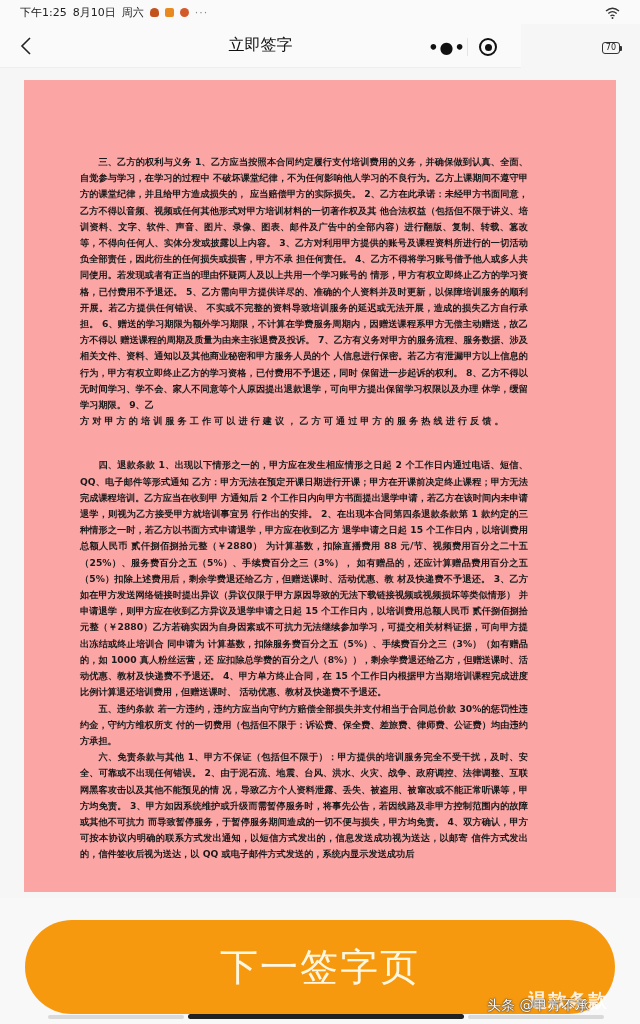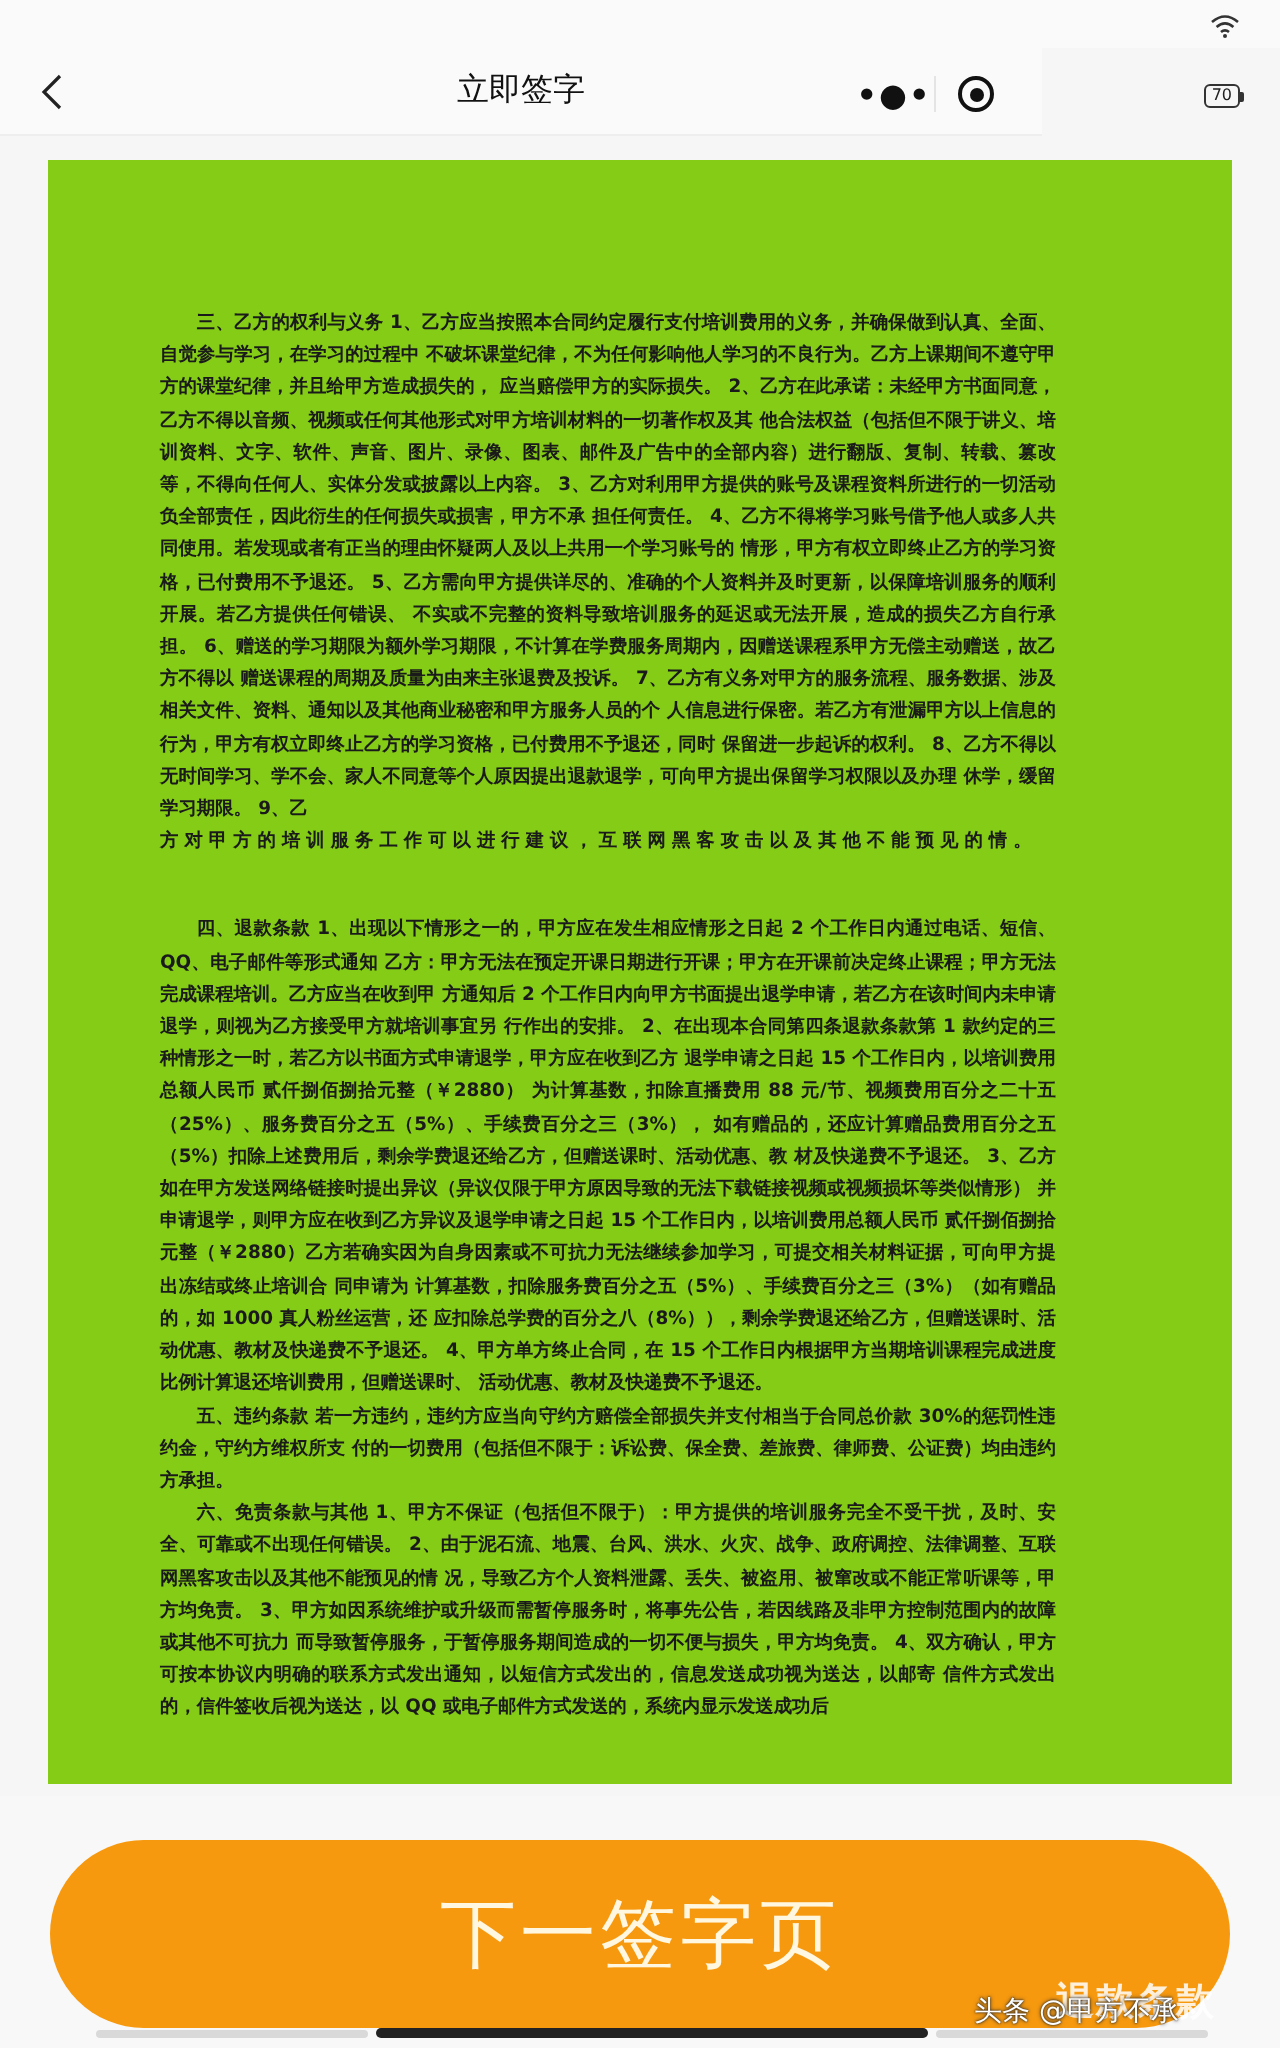--- a/index.html
+++ b/index.html
@@ -20,39 +20,48 @@
   .nav-bar { position: absolute; top: 24px; left: 0; width: 521px; height: 44px; background: #fafafa; display: flex; align-items: center; justify-content: center; border-bottom: 1px solid #eee; }
   .nav-back { position: absolute; left: 12px; top: 8px; width: 28px; height: 28px; display: flex; align-items: center; justify-content: center; font-size: 20px; color: #222; cursor: pointer; }
   .nav-title { font-size: 16px; color: #111; }
   .capsule { position: absolute; right: 12px; top: 8px; width: 82px; height: 30px; display: flex; align-items: center; }
   .capsule-more { width: 40px; height: 30px; display: flex; align-items: center; justify-content: center; font-size: 16px; letter-spacing: 1px; color: #111; font-weight: bold; }
   .capsule-sep { width: 1px; height: 18px; background: #e4e4e4; }
   .capsule-close { width: 40px; height: 30px; display: flex; align-items: center; justify-content: center; }
   .target-ring { width: 18px; height: 18px; border: 2px solid #111; border-radius: 50%; display: flex; align-items: center; justify-content: center; }
   .target-ring::after { content: ""; width: 7px; height: 7px; background: #111; border-radius: 50%; }
 
-  .doc-area { position: absolute; top: 80px; left: 24px; width: 592px; height: 812px; background: #84cc16; overflow: hidden; }
+  .doc-area { position: absolute; top: 80px; left: 24px; width: 592px; height: 812px; background: #fca5a5; overflow: hidden; }
   .doc-page { position: absolute; left: 56px; top: 74px; width: 448px; font-size: 9.2px; line-height: 16.2px; color: #1a1a1a; font-weight: bold; text-align: justify; }
   .doc-page p { text-indent: 2em; margin-bottom: 0; }
   .doc-page p.gap { margin-top: 28px; }
   .doc-page p.spaced { letter-spacing: 3px; text-indent: 0; }
 
   .bottom-bar { position: absolute; top: 898px; left: 0; width: 640px; height: 126px; background: #f8f8f8; }
   .primary-btn { position: absolute; top: 920px; left: 25px; width: 590px; height: 94px; background: #f7990f; border-radius: 47px; display: flex; align-items: center; justify-content: center; color: #fff7df; font-size: 38px; letter-spacing: 2px; cursor: pointer; }
   .home-indicator { position: absolute; top: 1014px; left: 188px; width: 276px; height: 5px; background: #222; border-radius: 3px; }
   .home-track-left { position: absolute; top: 1015px; left: 48px; width: 136px; height: 4px; background: #d9d9d9; border-radius: 2px; }
   .home-track-right { position: absolute; top: 1015px; left: 468px; width: 136px; height: 4px; background: #d9d9d9; border-radius: 2px; }
 
   .watermark-faint { position: absolute; top: 988px; left: 528px; color: rgba(255,255,255,0.85); font-size: 19px; font-weight: bold; letter-spacing: 1px; }
   .watermark { position: absolute; top: 997px; left: 487px; color: #fff; font-size: 14px; text-shadow: 0 0 2px #333, 0 0 1px #000; }
 </style>
 </head>
 <body>
 
 <div class="status-bar">
+  <div class="status-left">
+    <span>下午1:25</span>
+    <span>8月10日</span>
+    <span>周六</span>
+    <span class="ico ico-a"></span>
+    <span class="ico ico-b"></span>
+    <span class="ico ico-c"></span>
+    <span class="status-dots">···</span>
+  </div>
   <div class="status-right">
     <span>
       <svg width="13" height="13" viewBox="0 0 13 13">
           <path d="M3 9 L3 6 Q3 2.5 6.5 2.5 Q10 2.5 10 6 L10 9 L11 10 L2 10 Z M5.5 11 Q6.5 12.3 7.5 11" fill="none" stroke="#333" stroke-width="1"></path>
           <line x1="1.5" y1="12" x2="11.5" y2="1" stroke="#333" stroke-width="1"></line>
         </svg>
     </span>
     <span>
       <svg width="15" height="12" viewBox="0 0 15 12">
           <path d="M1 4 Q7.5 -1.5 14 4" fill="none" stroke="#333" stroke-width="1.3"></path>
@@ -79,21 +88,21 @@
     <div class="capsule-sep"></div>
     <div class="capsule-close">
       <span class="target-ring"></span>
     </div>
   </div>
 </div>
 
 <div class="doc-area">
   <div class="doc-page">
     <p>三、乙方的权利与义务 1、乙方应当按照本合同约定履行支付培训费用的义务，并确保做到认真、全面、自觉参与学习，在学习的过程中 不破坏课堂纪律，不为任何影响他人学习的不良行为。乙方上课期间不遵守甲方的课堂纪律，并且给甲方造成损失的， 应当赔偿甲方的实际损失。 2、乙方在此承诺：未经甲方书面同意，乙方不得以音频、视频或任何其他形式对甲方培训材料的一切著作权及其 他合法权益（包括但不限于讲义、培训资料、文字、软件、声音、图片、录像、图表、邮件及广告中的全部内容）进行翻版、复制、转载、篡改等，不得向任何人、实体分发或披露以上内容。 3、乙方对利用甲方提供的账号及课程资料所进行的一切活动负全部责任，因此衍生的任何损失或损害，甲方不承 担任何责任。 4、乙方不得将学习账号借予他人或多人共同使用。若发现或者有正当的理由怀疑两人及以上共用一个学习账号的 情形，甲方有权立即终止乙方的学习资格，已付费用不予退还。 5、乙方需向甲方提供详尽的、准确的个人资料并及时更新，以保障培训服务的顺利开展。若乙方提供任何错误、 不实或不完整的资料导致培训服务的延迟或无法开展，造成的损失乙方自行承担。 6、赠送的学习期限为额外学习期限，不计算在学费服务周期内，因赠送课程系甲方无偿主动赠送，故乙方不得以 赠送课程的周期及质量为由来主张退费及投诉。 7、乙方有义务对甲方的服务流程、服务数据、涉及相关文件、资料、通知以及其他商业秘密和甲方服务人员的个 人信息进行保密。若乙方有泄漏甲方以上信息的行为，甲方有权立即终止乙方的学习资格，已付费用不予退还，同时 保留进一步起诉的权利。 8、乙方不得以无时间学习、学不会、家人不同意等个人原因提出退款退学，可向甲方提出保留学习权限以及办理 休学，缓留学习期限。 9、乙</p>
-    <p class="spaced">方对甲方的培训服务工作可以进行建议，互联网黑客攻击以及其他不能预见的情。</p>
+    <p class="spaced">方对甲方的培训服务工作可以进行建议，乙方可通过甲方的服务热线进行反馈。</p>
     <p class="gap">四、退款条款 1、出现以下情形之一的，甲方应在发生相应情形之日起 2 个工作日内通过电话、短信、QQ、电子邮件等形式通知 乙方：甲方无法在预定开课日期进行开课；甲方在开课前决定终止课程；甲方无法完成课程培训。乙方应当在收到甲 方通知后 2 个工作日内向甲方书面提出退学申请，若乙方在该时间内未申请退学，则视为乙方接受甲方就培训事宜另 行作出的安排。 2、在出现本合同第四条退款条款第 1 款约定的三种情形之一时，若乙方以书面方式申请退学，甲方应在收到乙方 退学申请之日起 15 个工作日内，以培训费用总额人民币 贰仟捌佰捌拾元整（￥2880） 为计算基数，扣除直播费用 88 元/节、视频费用百分之二十五（25%）、服务费百分之五（5%）、手续费百分之三（3%）， 如有赠品的，还应计算赠品费用百分之五（5%）扣除上述费用后，剩余学费退还给乙方，但赠送课时、活动优惠、教 材及快递费不予退还。 3、乙方如在甲方发送网络链接时提出异议（异议仅限于甲方原因导致的无法下载链接视频或视频损坏等类似情形） 并申请退学，则甲方应在收到乙方异议及退学申请之日起 15 个工作日内，以培训费用总额人民币 贰仟捌佰捌拾元整（￥2880）乙方若确实因为自身因素或不可抗力无法继续参加学习，可提交相关材料证据，可向甲方提出冻结或终止培训合 同申请为 计算基数，扣除服务费百分之五（5%）、手续费百分之三（3%）（如有赠品的，如 1000 真人粉丝运营，还 应扣除总学费的百分之八（8%）），剩余学费退还给乙方，但赠送课时、活动优惠、教材及快递费不予退还。 4、甲方单方终止合同，在 15 个工作日内根据甲方当期培训课程完成进度比例计算退还培训费用，但赠送课时、 活动优惠、教材及快递费不予退还。</p>
     <p>五、违约条款 若一方违约，违约方应当向守约方赔偿全部损失并支付相当于合同总价款 30%的惩罚性违约金，守约方维权所支 付的一切费用（包括但不限于：诉讼费、保全费、差旅费、律师费、公证费）均由违约方承担。</p>
     <p>六、免责条款与其他 1、甲方不保证（包括但不限于）：甲方提供的培训服务完全不受干扰，及时、安全、可靠或不出现任何错误。 2、由于泥石流、地震、台风、洪水、火灾、战争、政府调控、法律调整、互联网黑客攻击以及其他不能预见的情 况，导致乙方个人资料泄露、丢失、被盗用、被窜改或不能正常听课等，甲方均免责。 3、甲方如因系统维护或升级而需暂停服务时，将事先公告，若因线路及非甲方控制范围内的故障或其他不可抗力 而导致暂停服务，于暂停服务期间造成的一切不便与损失，甲方均免责。 4、双方确认，甲方可按本协议内明确的联系方式发出通知，以短信方式发出的，信息发送成功视为送达，以邮寄 信件方式发出的，信件签收后视为送达，以 QQ 或电子邮件方式发送的，系统内显示发送成功后</p>
   </div>
 </div>
 
 <div class="bottom-bar"></div>
 <div class="primary-btn">
   <span>下一签字页</span>
 </div>

